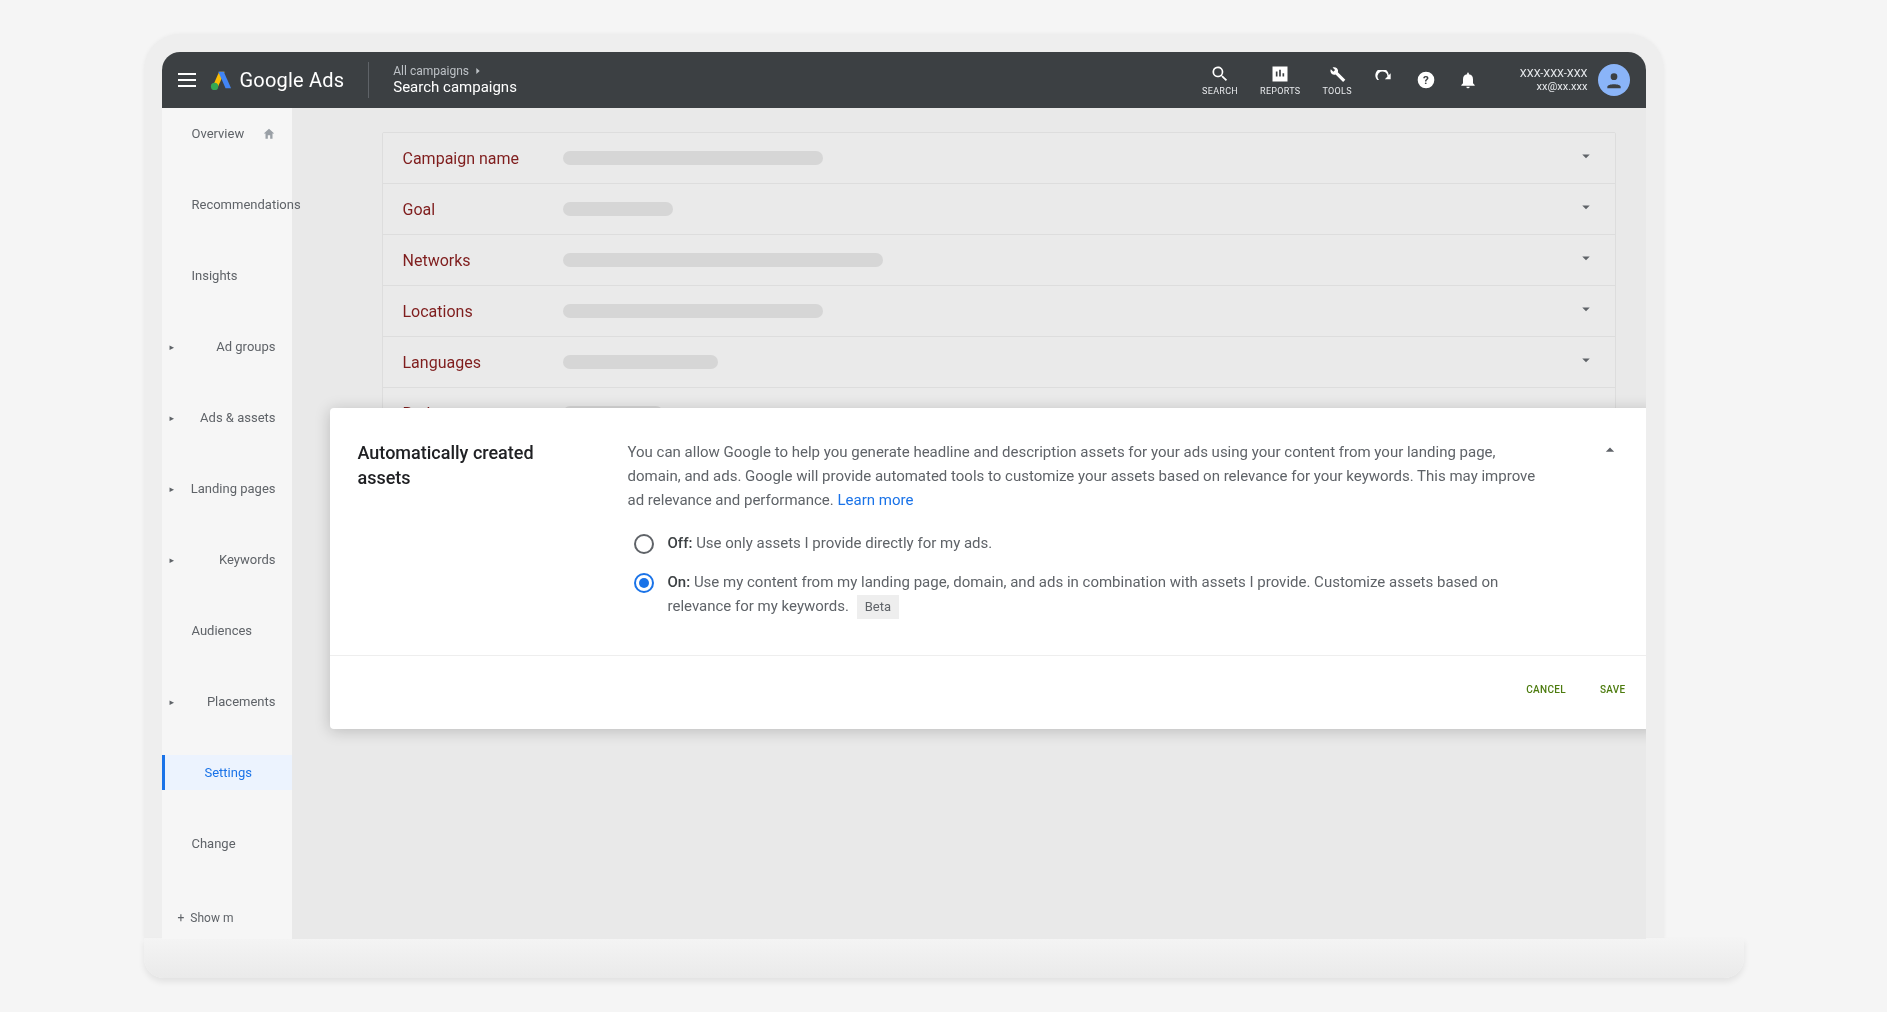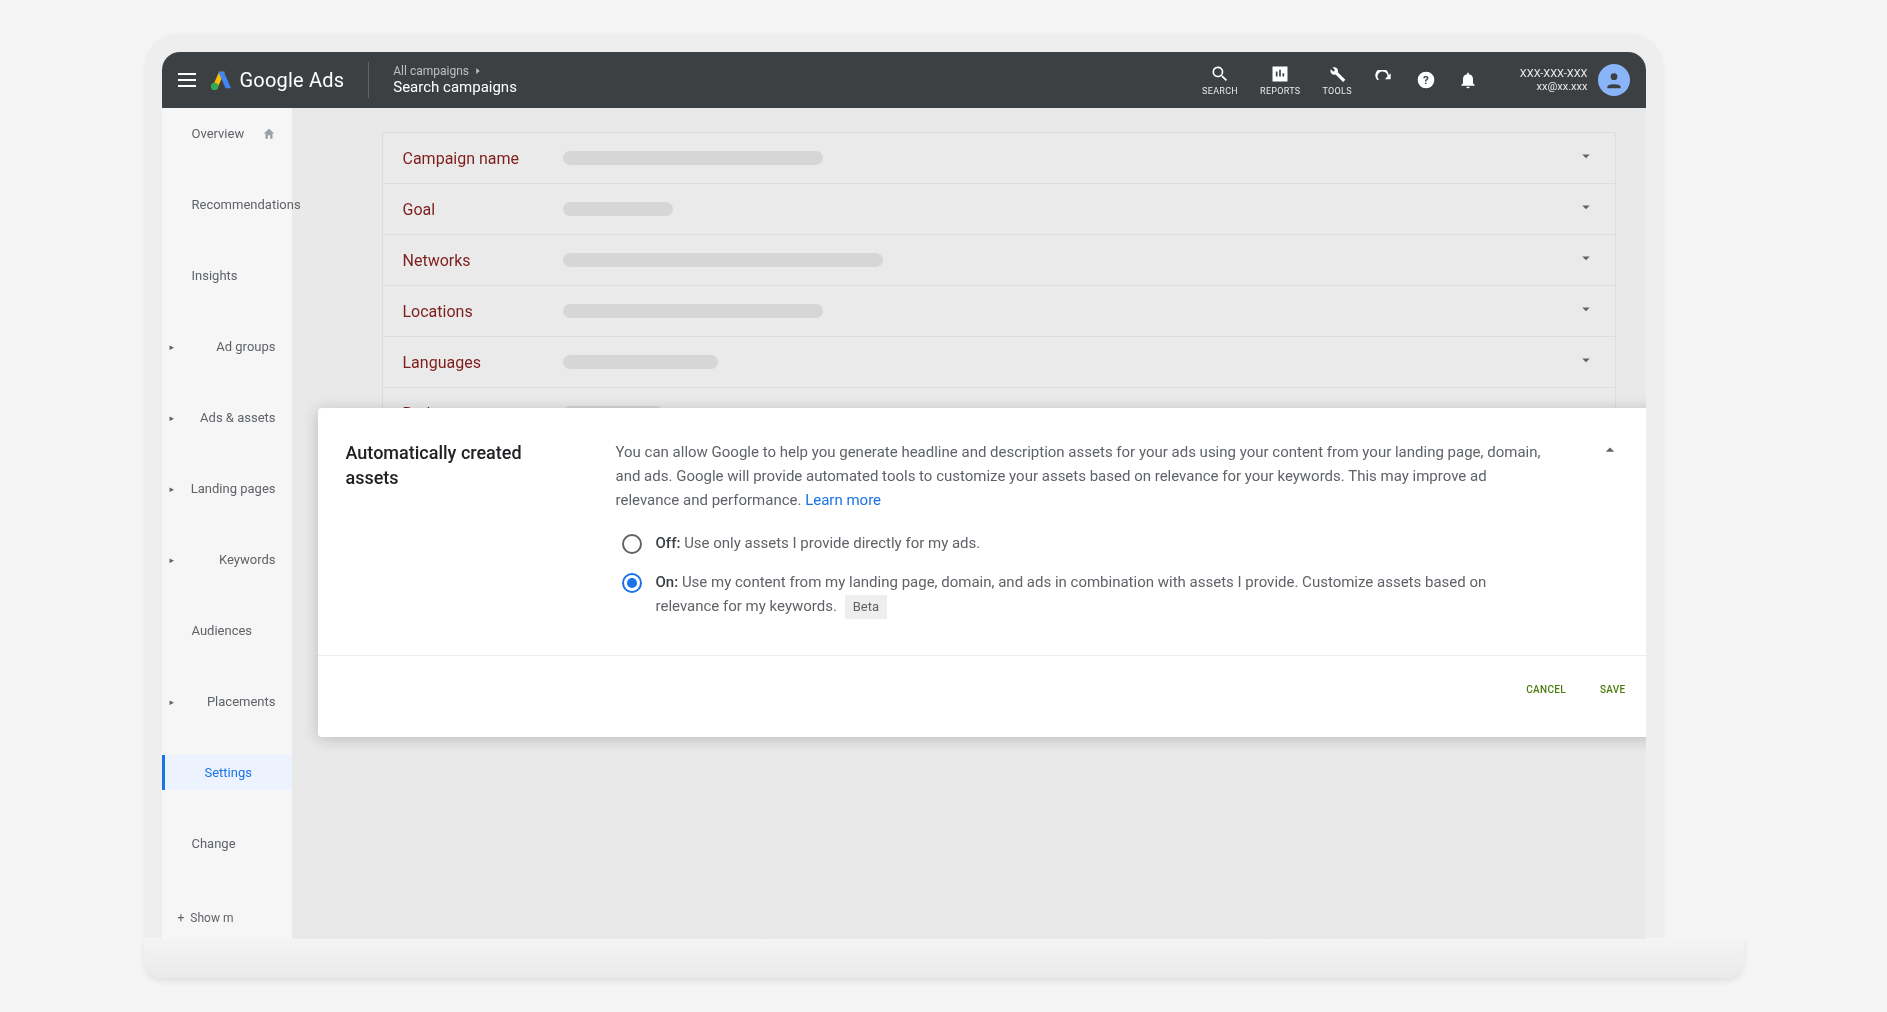--- a/index.html
+++ b/index.html
@@ -68,26 +68,26 @@
   .main { flex:1; padding:24px 30px 60px 90px; position:relative; }
   .panel { background:#eaeaea; border:1px solid #ddd; border-radius:2px; overflow:hidden; }
   .row { display:flex; align-items:center; padding:14px 20px; border-bottom:1px solid #ddd; cursor:pointer; background:#eaeaea; }
   .row-label { width:160px; font-size:16px; color:#7f1d1d; }
   .skel { height:14px; border-radius:7px; background:#d6d6d6; }
   .row .chev { margin-left:auto; }
   .chev svg { fill:#5f6368; }
 
   .modal {
     position:absolute;
-    left:26px; right:-12px;
+    left:38px; right:-12px;
     top:300px;
     background:#fff;
     box-shadow:0 2px 16px rgba(0,0,0,0.2);
     border-radius:4px;
-    padding:32px 28px 36px 28px;
+    padding:32px 28px 28px 28px;
   }
   .modal-body { display:flex; gap:40px; }
   .modal-title { width:230px; font-size:18px; color:#202124; font-weight:500; line-height:1.4; }
   .modal-content { flex:1; font-size:15px; color:#5f6368; line-height:1.6; }
   .modal-desc { margin-bottom:20px; }
   .learn { color:#1a73e8; cursor:pointer; }
   .modal-chev { width:40px; text-align:center; cursor:pointer; }
   .radio-row { display:flex; gap:14px; margin:10px 0 16px 6px; align-items:flex-start; }
   .radio { width:20px; height:20px; border:2px solid #5f6368; border-radius:50%; flex-shrink:0; margin-top:2px; position:relative; cursor:pointer; }
   .radio.on { border-color:#1a73e8; }

